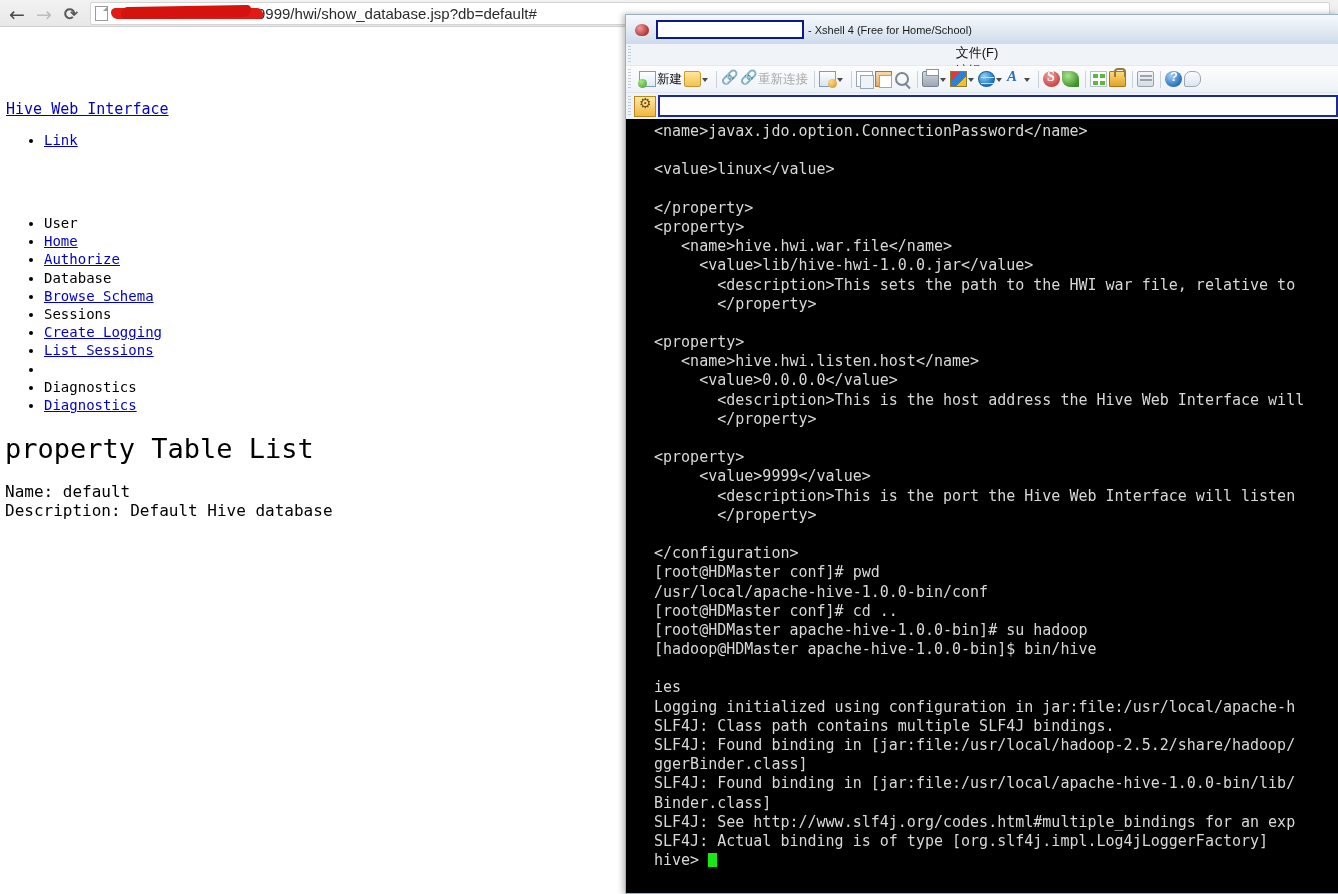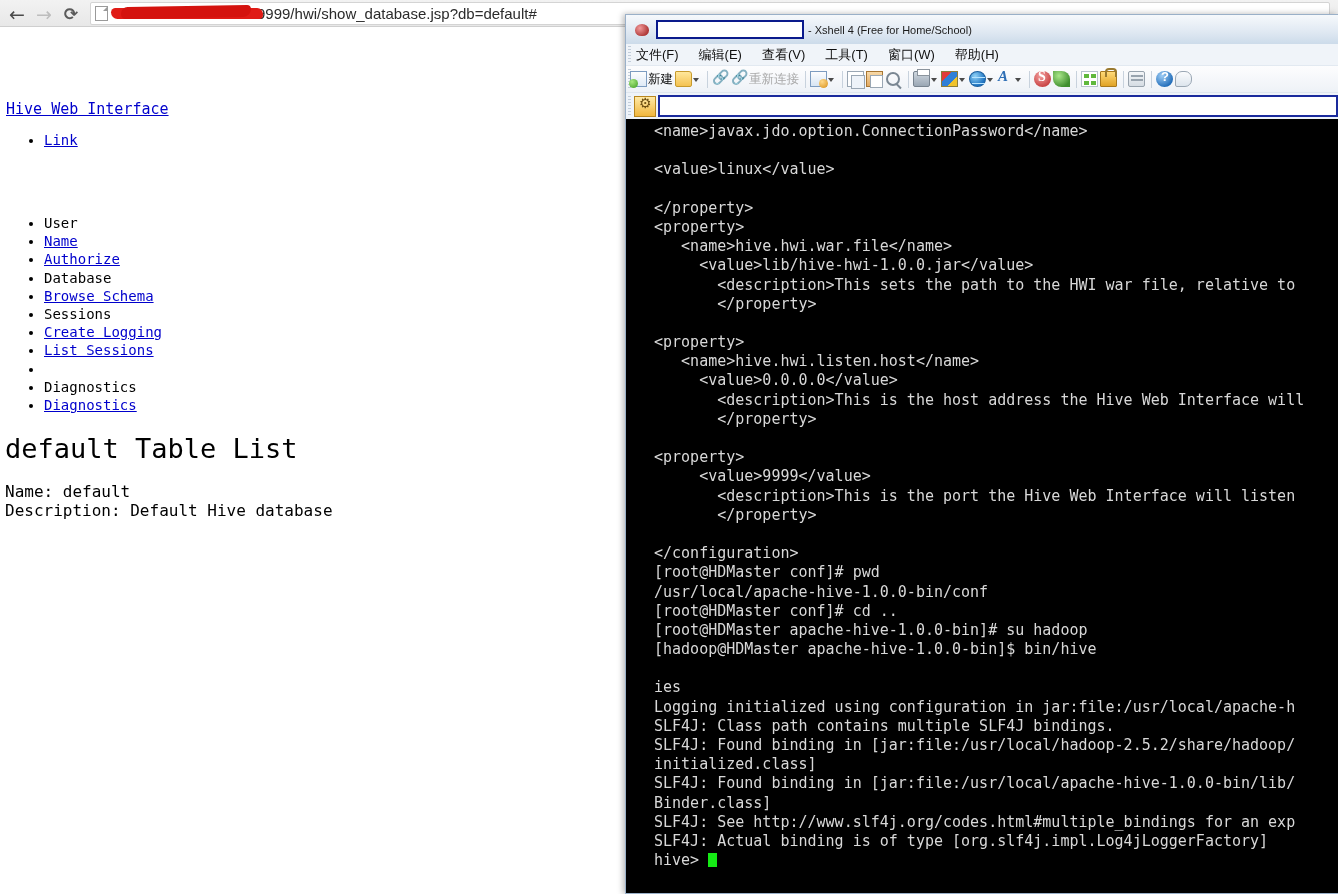--- a/index.html
+++ b/index.html
@@ -178,41 +178,42 @@
     white-space: nowrap;
   }
 
   #xs-menubar {
     position: relative;
     height: 22px;
     background: #f0f4f9;
     display: flex; align-items: center;
     padding-left: 10px;
     border-bottom: 1px solid #e2e9f1;
+    flex-direction: column;
   }
   #xs-menubar:before {
     content: ""; position: absolute; left: 2px; top: 2px;
     width: 3px; height: 17px;
     background: repeating-linear-gradient(to bottom, #c2cdda 0 1px, transparent 1px 3px);
   }
   .xs-menu-item {
     font-size: 13px; color: #101010;
     font-family: "Liberation Sans", sans-serif;
     padding: 0 10px 0 0;
     margin-right: 10px;
     white-space: nowrap;
     cursor: default;
   }
 
   #xs-toolbar {
     position: relative;
     height: 27px;
     background: linear-gradient(#fdfdfe, #eef2f7);
     display: flex; align-items: center;
-    padding-left: 4px;
+    padding-left: 13px;
     border-bottom: 1px solid #dfe6ee;
   }
   #xs-toolbar:before {
     content: ""; position: absolute; left: 2px; top: 3px;
     width: 3px; height: 21px;
     background: repeating-linear-gradient(to bottom, #c2cdda 0 1px, transparent 1px 3px);
   }
   .tb {
     height: 21px; display: flex; align-items: center;
     flex: 0 0 auto;
@@ -376,33 +377,33 @@
       <a id="hwi-title" href="#">Hive Web Interface</a>
 
       <ul id="hwi-link-list">
         <li>
           <a href="#">Link</a>
         </li>
       </ul>
 
       <ul id="hwi-nav-list">
         <li><span>User</span></li>
-        <li><a href="#"> Name</a></li>
+        <li><a href="#"> Home</a></li>
         <li><a href="#"> Authorize</a></li>
         <li><span>Database</span></li>
         <li><a href="#"> Browse Schema</a></li>
         <li><span>Sessions</span></li>
         <li><a href="#"> Create Logging</a></li>
         <li><a href="#"> List Sessions</a></li>
         <li class="blank"><span></span></li>
         <li><span>Diagnostics</span></li>
         <li><a href="#"> Diagnostics</a></li>
       </ul>
 
-      <h1 id="table-list-heading">default Table List</h1>
+      <h1 id="table-list-heading">property Table List</h1>
 
       <div id="db-meta">
         <div>Name: default</div>
         <div>Description: Default Hive database</div>
       </div>
     </div>
   </div>
 
   <div id="xshell">
 
@@ -531,21 +532,21 @@
       <div class="tline">[root@HDMaster conf]# pwd</div>
       <div class="tline">/usr/local/apache-hive-1.0.0-bin/conf</div>
       <div class="tline">[root@HDMaster conf]# cd ..</div>
       <div class="tline">[root@HDMaster apache-hive-1.0.0-bin]# su hadoop</div>
       <div class="tline">[hadoop@HDMaster apache-hive-1.0.0-bin]$ bin/hive</div>
       <div class="tline blank"></div>
       <div class="tline">ies</div>
       <div class="tline">Logging initialized using configuration in jar:file:/usr/local/apache-h</div>
       <div class="tline">SLF4J: Class path contains multiple SLF4J bindings.</div>
       <div class="tline">SLF4J: Found binding in [jar:file:/usr/local/hadoop-2.5.2/share/hadoop/</div>
-      <div class="tline">initialized.class]</div>
+      <div class="tline">ggerBinder.class]</div>
       <div class="tline">SLF4J: Found binding in [jar:file:/usr/local/apache-hive-1.0.0-bin/lib/</div>
       <div class="tline">Binder.class]</div>
       <div class="tline">SLF4J: See http://www.slf4j.org/codes.html#multiple_bindings for an exp</div>
       <div class="tline">SLF4J: Actual binding is of type [org.slf4j.impl.Log4jLoggerFactory]</div>
       <div class="tline"><span>hive&gt; </span><span class="cursor-block"></span></div>
     </div>
 
   </div>
 
 </div>

